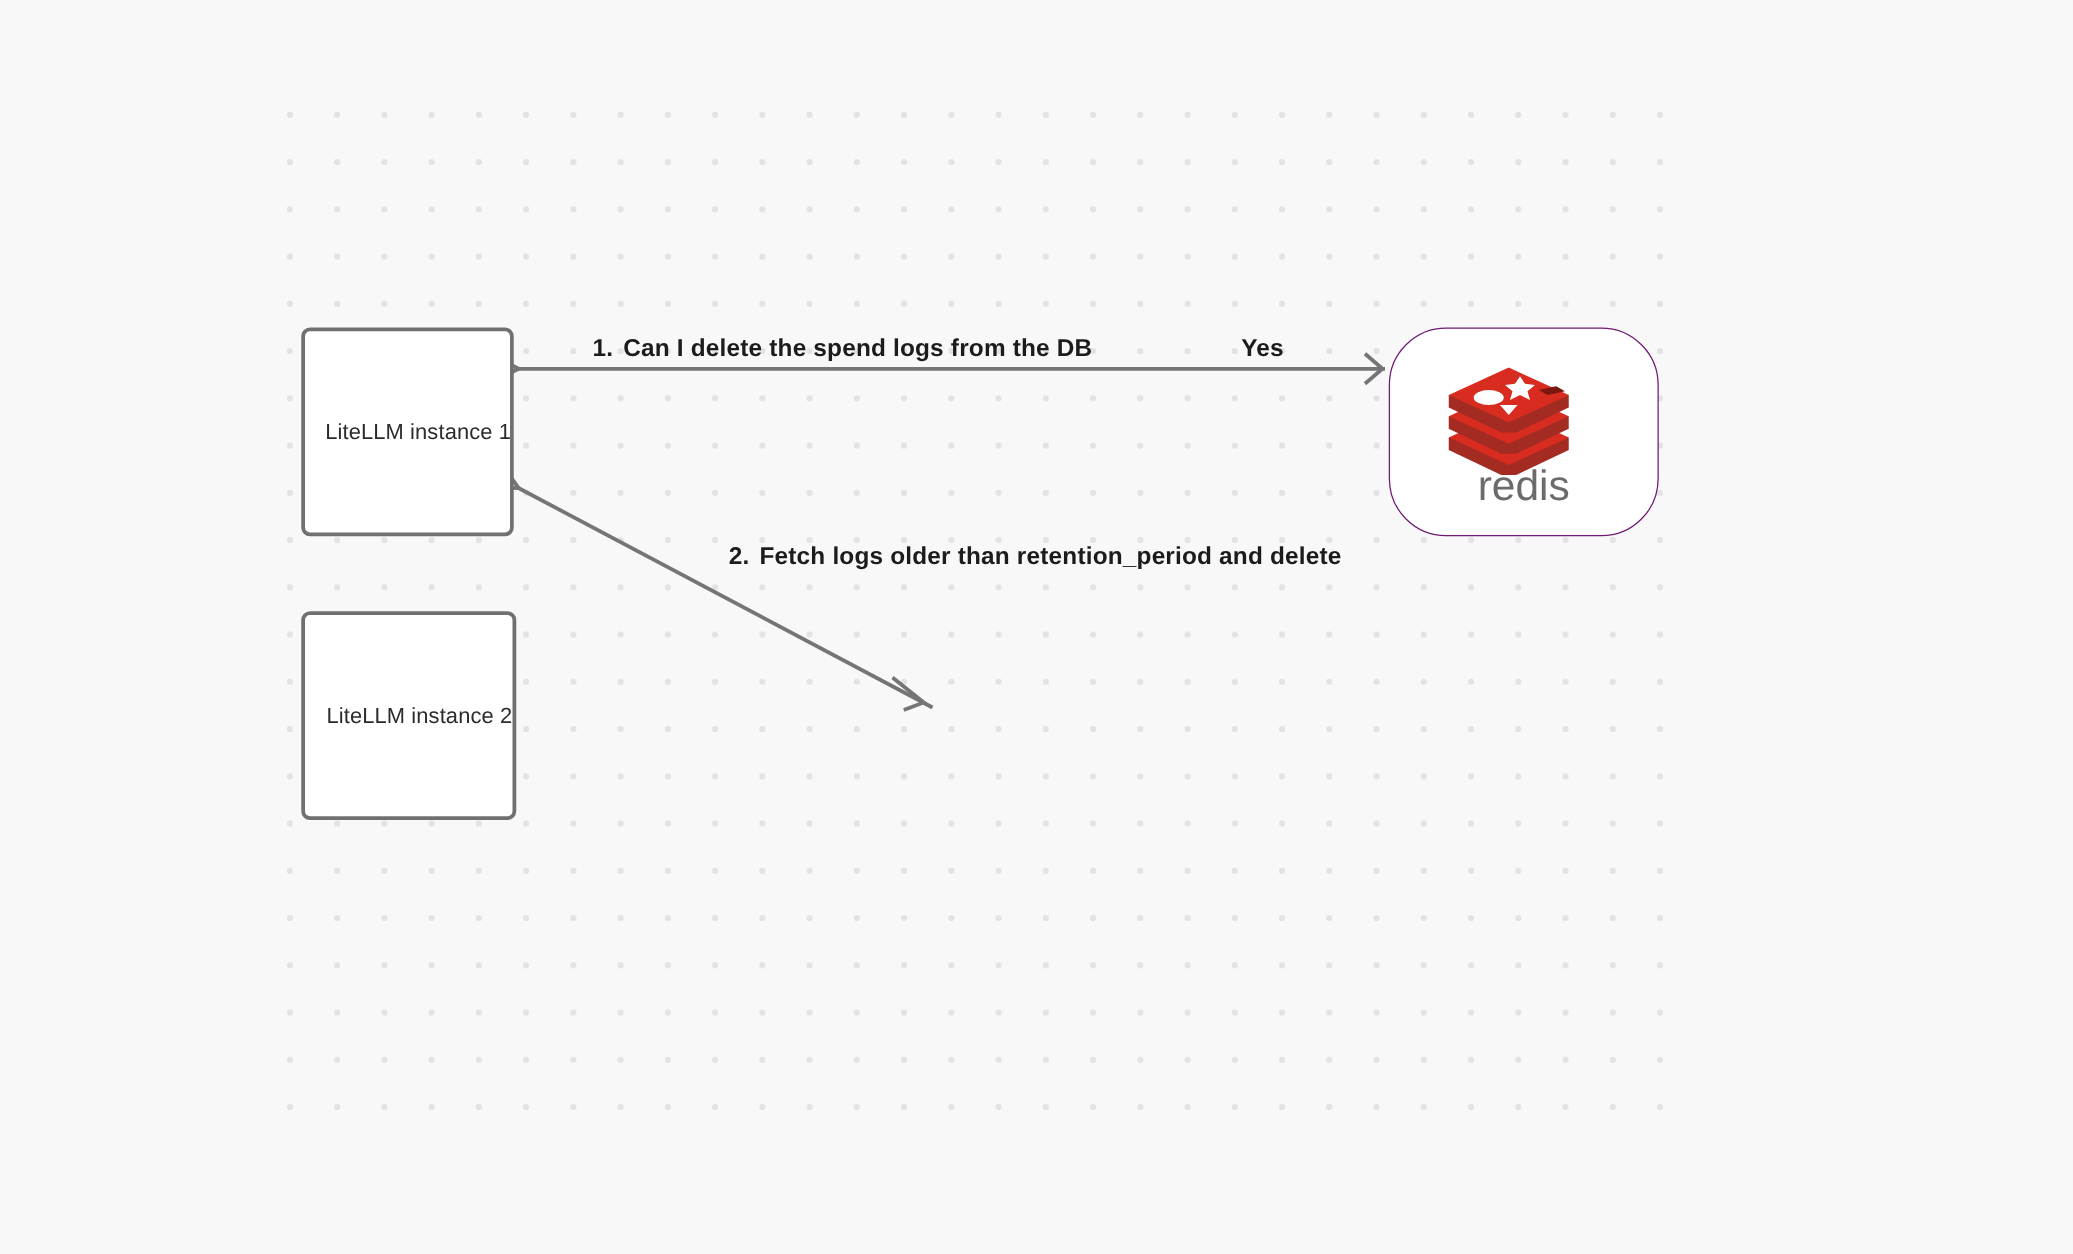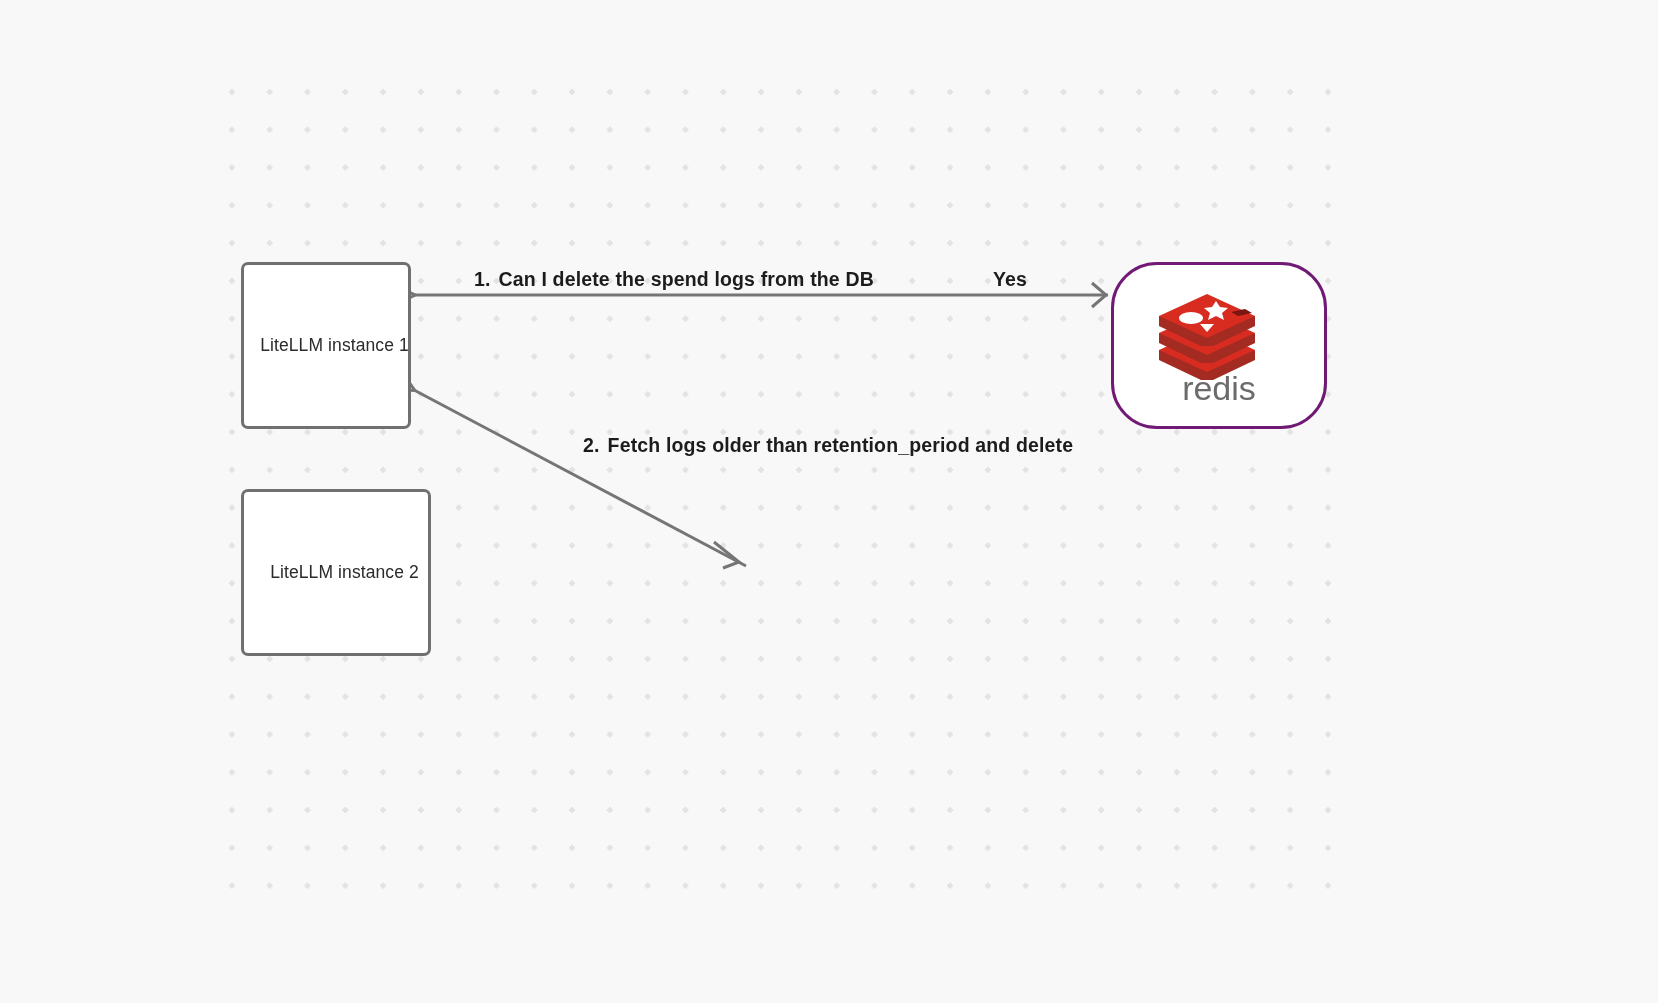--- a/index.html
+++ b/index.html
@@ -47,21 +47,21 @@
     white-space: nowrap;
   }
   
   #redis-node {
     position: absolute;
     left: 1111px;
     top: 262px;
     width: 216px;
     height: 167px;
     background: #ffffff;
-    border: 3px solid #701a75;
+    border: 1px solid #701a75;
     border-radius: 46px;
     box-sizing: border-box;
     display: flex;
     flex-direction: column;
     align-items: center;
     justify-content: center;
   }
   #redis-logo { display:block; }
   
   #db-node {
@@ -126,21 +126,21 @@
   <div class="edge-label" id="label-yes">Yes</div>
 
   <div class="edge-label" id="label-2">
     <span id="label-2-num">2.</span><span>Fetch logs older than retention_period and delete</span>
   </div>
 
   <div class="node-box" style="left:241px; top:262px; width:170px; height:167px;">
     <span class="node-label">LiteLLM instance 1</span>
   </div>
 
-  <div class="node-box" style="left:241px; top:489px; width:190px; height:167px;">
+  <div class="node-box" style="left:241px; top:489px; width:172px; height:167px;">
     <span class="node-label">LiteLLM instance 2</span>
   </div>
 
 
   <div id="redis-node">
     <svg id="redis-logo" width="132" height="116" viewBox="0 0 132 116">
 
       <g>
 
         <path d="M6 62 L6 72 L48 92 L60 92 L102 72 L102 62 Z" fill="#a32b22"></path>

